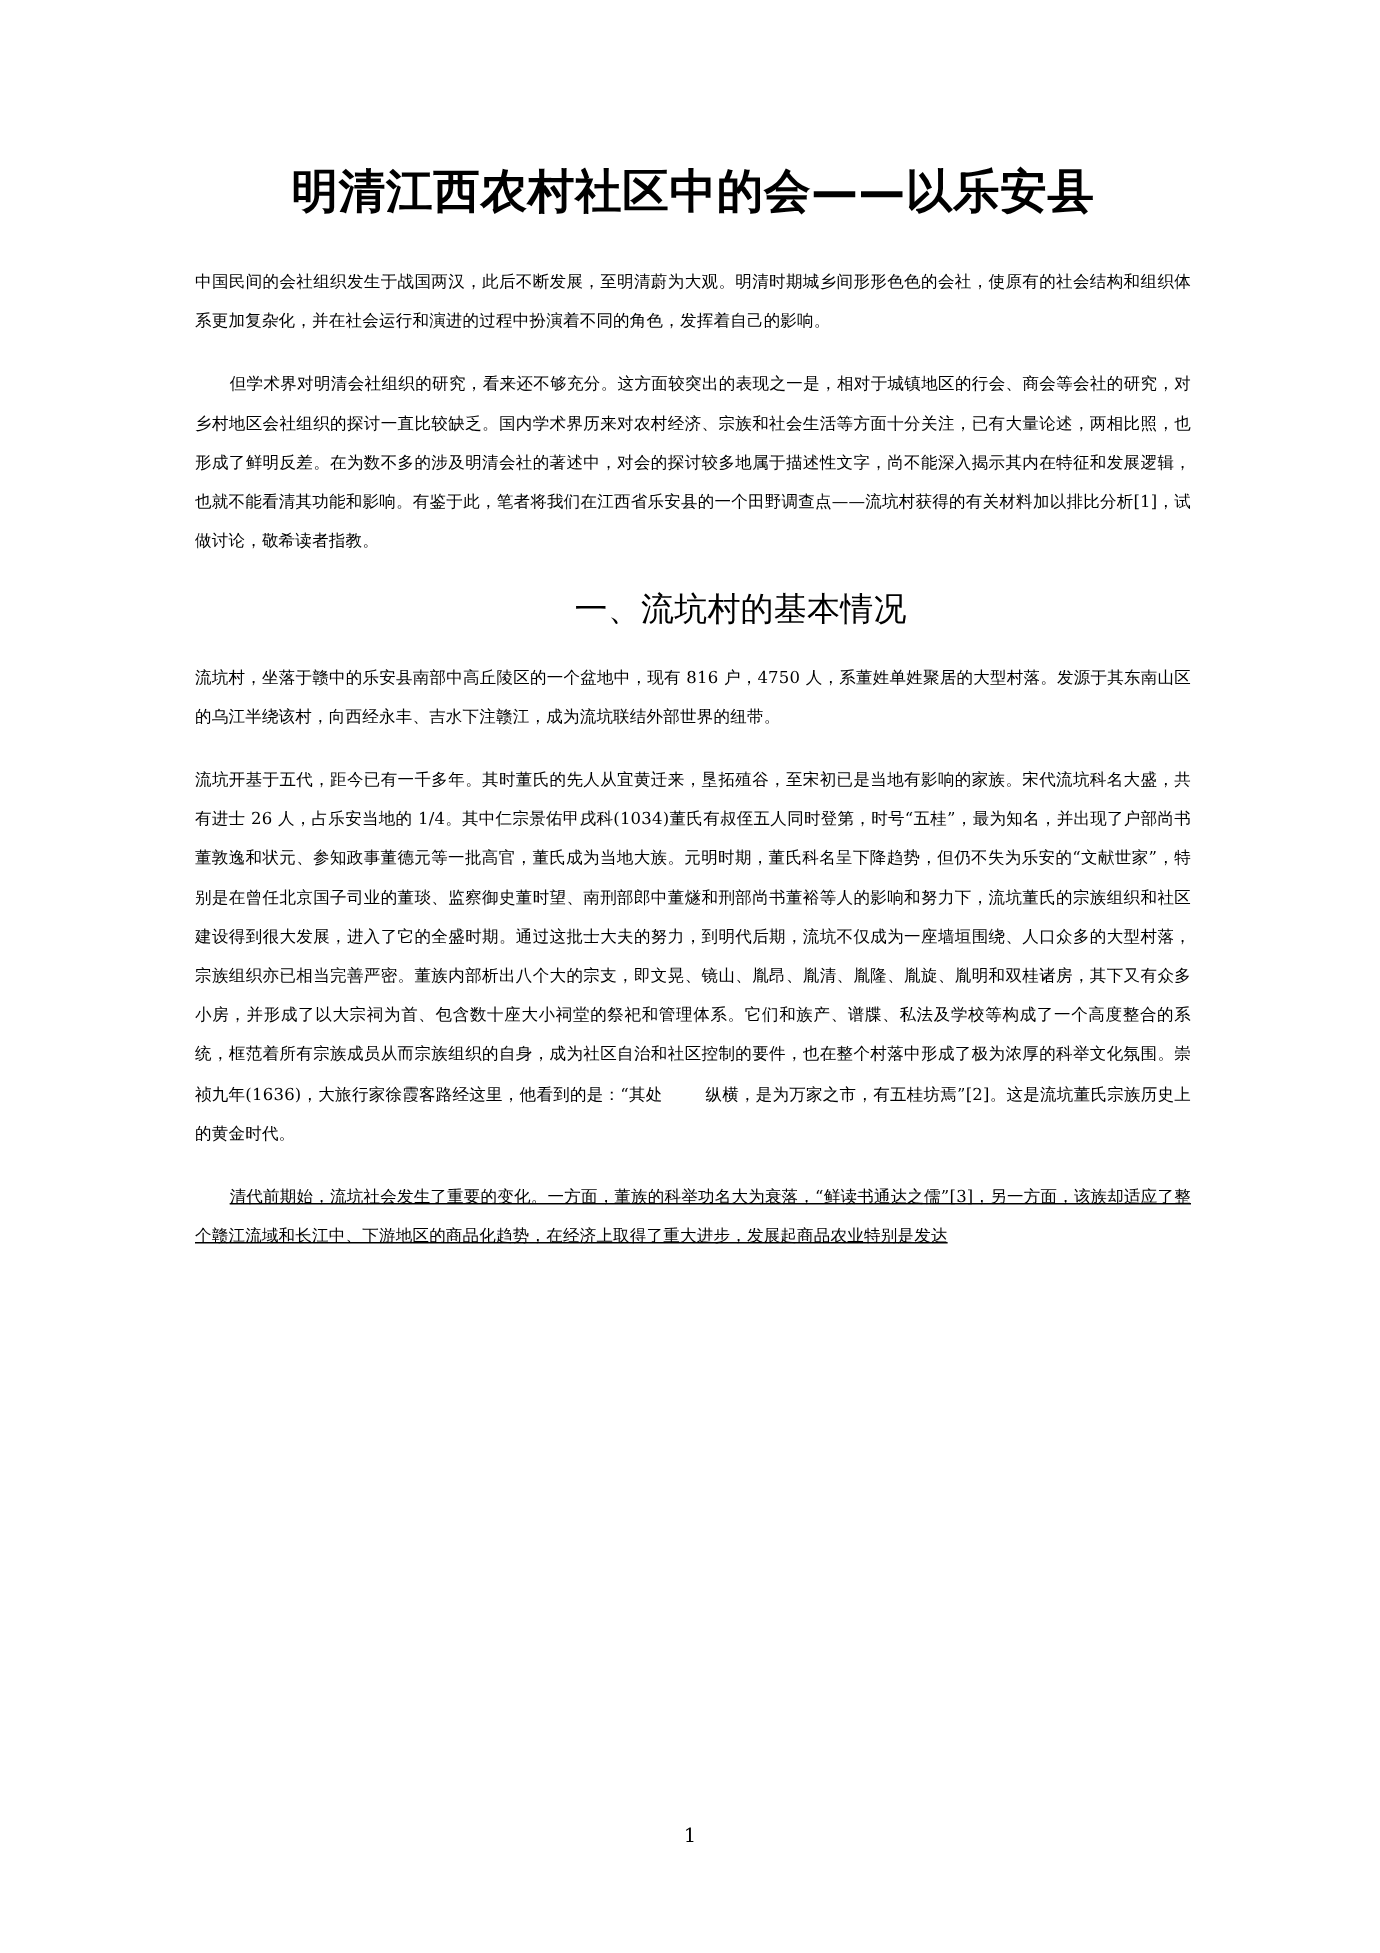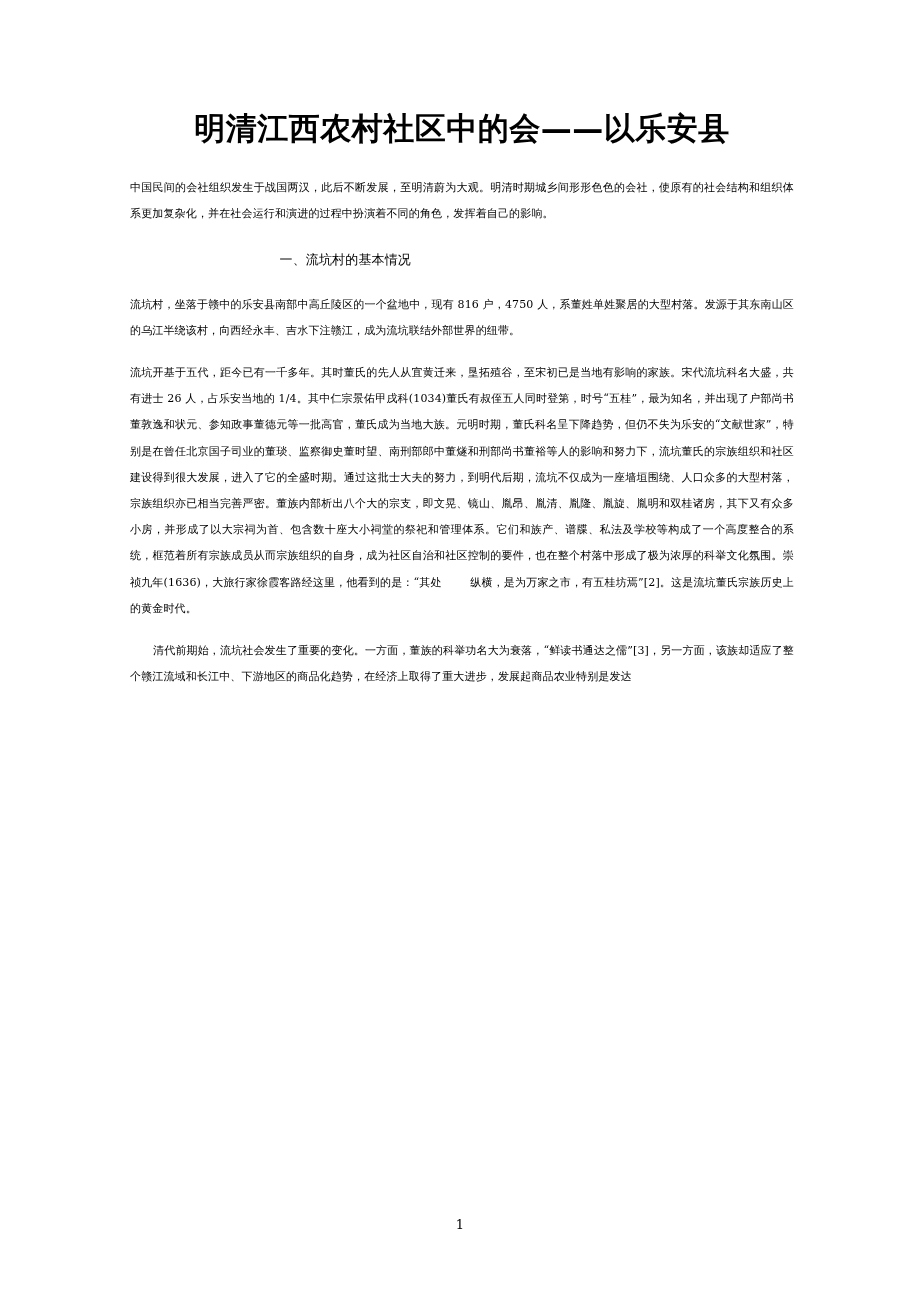--- a/index.html
+++ b/index.html
@@ -45,24 +45,25 @@
     text-align: justify;
     text-justify: inter-ideograph;
     letter-spacing: 0.15px;
     word-break: break-all;
   }
   p.para.indent {
     text-indent: 2.1em;
   }
   p.para.tight {
     margin-bottom: 2px;
+    text-decoration: underline;
   }
   h2.section-heading {
     margin: 20px 0 18px 0;
-    font-size: 13px;
+    font-size: 22px;
     font-weight: normal;
     line-height: 26.2px;
     text-indent: 0;
     padding-left: 11.5em;
     letter-spacing: 0.15px;
   }
   .gap-ellipsis {
     display: inline-block;
     width: 2.6em;
   }
@@ -84,20 +85,21 @@
 <div class="page">
 
   <h1 class="doc-title">
     <span>明清江西农村社区中的会——以乐安县</span><br>
   </h1>
 
   <div class="body-block">
 
     <p class="para">中国民间的会社组织发生于战国两汉，此后不断发展，至明清蔚为大观。明清时期城乡间形形色色的会社，使原有的社会结构和组织体系更加复杂化，并在社会运行和演进的过程中扮演着不同的角色，发挥着自己的影响。</p>
 
+    <p class="para indent">但学术界对明清会社组织的研究，看来还不够充分。这方面较突出的表现之一是，相对于城镇地区的行会、商会等会社的研究，对乡村地区会社组织的探讨一直比较缺乏。国内学术界历来对农村经济、宗族和社会生活等方面十分关注，已有大量论述，两相比照，也形成了鲜明反差。在为数不多的涉及明清会社的著述中，对会的探讨较多地属于描述性文字，尚不能深入揭示其内在特征和发展逻辑，也就不能看清其功能和影响。有鉴于此，笔者将我们在江西省乐安县的一个田野调查点——流坑村获得的有关材料加以排比分析[1]，试做讨论，敬希读者指教。</p>
 
     <h2 class="section-heading">一、流坑村的基本情况</h2>
 
     <p class="para">流坑村，坐落于赣中的乐安县南部中高丘陵区的一个盆地中，现有 816 户，4750 人，系董姓单姓聚居的大型村落。发源于其东南山区的乌江半绕该村，向西经永丰、吉水下注赣江，成为流坑联结外部世界的纽带。</p>
 
     <p class="para"><span>流坑开基于五代，距今已有一千多年。其时董氏的先人从宜黄迁来，垦拓殖谷，至宋初已是当地有影响的家族。宋代流坑科名大盛，共有进士 26 人，占乐安当地的 1/4。其中仁宗景佑甲戌科(1034)董氏有叔侄五人同时登第，时号“五桂”，最为知名，并出现了户部尚书董敦逸和状元、参知政事董德元等一批高官，董氏成为当地大族。元明时期，董氏科名呈下降趋势，但仍不失为乐安的“文献世家”，特别是在曾任北京国子司业的董琰、监察御史董时望、南刑部郎中董燧和刑部尚书董裕等人的影响和努力下，流坑董氏的宗族组织和社区建设得到很大发展，进入了它的全盛时期。通过这批士大夫的努力，到明代后期，流坑不仅成为一座墙垣围绕、人口众多的大型村落，宗族组织亦已相当完善严密。董族内部析出八个大的宗支，即文晃、镜山、胤昂、胤清、胤隆、胤旋、胤明和双桂诸房，其下又有众多小房，并形成了以大宗祠为首、包含数十座大小祠堂的祭祀和管理体系。它们和族产、谱牒、私法及学校等构成了一个高度整合的系统，框范着所有宗族成员从而宗族组织的自身，成为社区自治和社区控制的要件，也在整个村落中形成了极为浓厚的科举文化氛围。崇祯九年(1636)，大旅行家徐霞客路经这里，他看到的是：“其处</span><span class="gap-ellipsis"></span><span>纵横，是为万家之市，有五桂坊焉”[2]。这是流坑董氏宗族历史上的黄金时代。</span></p>
 
     <p class="para indent tight">清代前期始，流坑社会发生了重要的变化。一方面，董族的科举功名大为衰落，“鲜读书通达之儒”[3]，另一方面，该族却适应了整个赣江流域和长江中、下游地区的商品化趋势，在经济上取得了重大进步，发展起商品农业特别是发达</p>
 
   </div>

